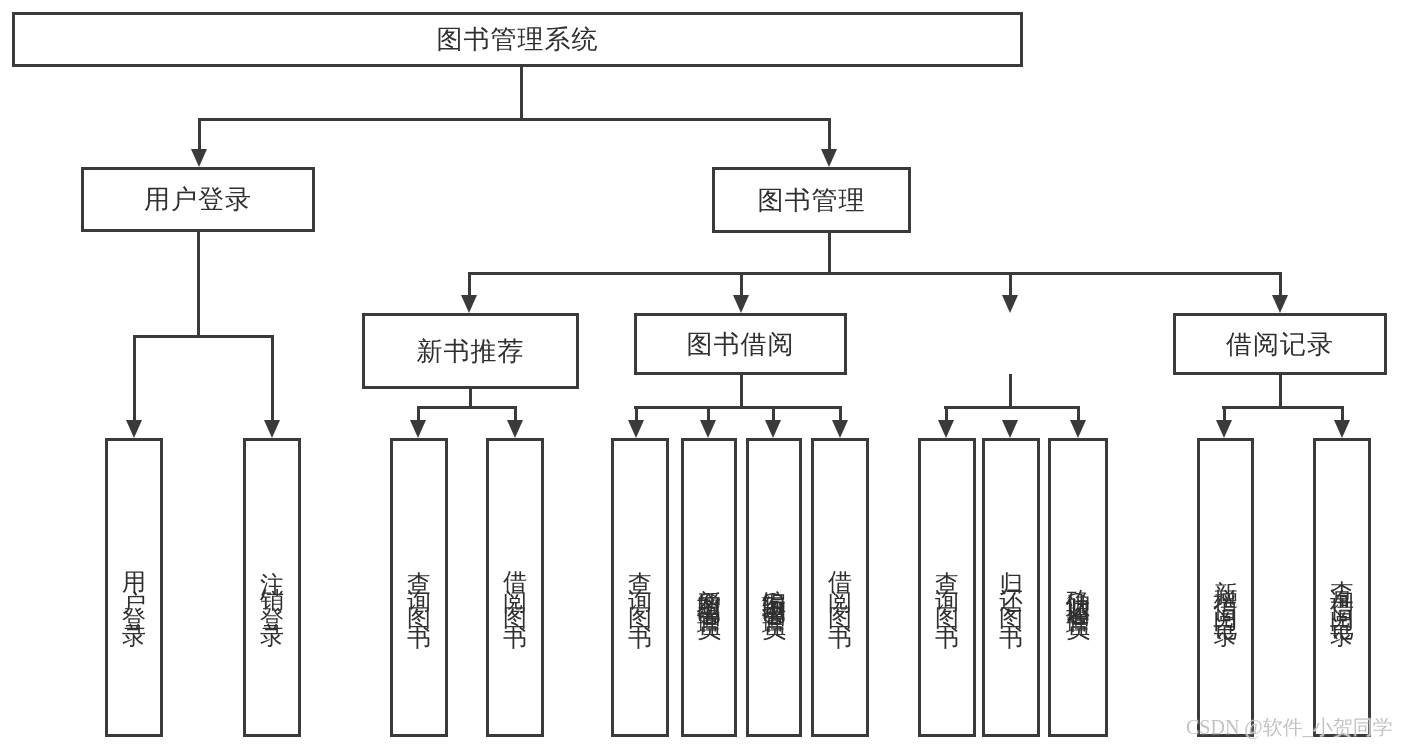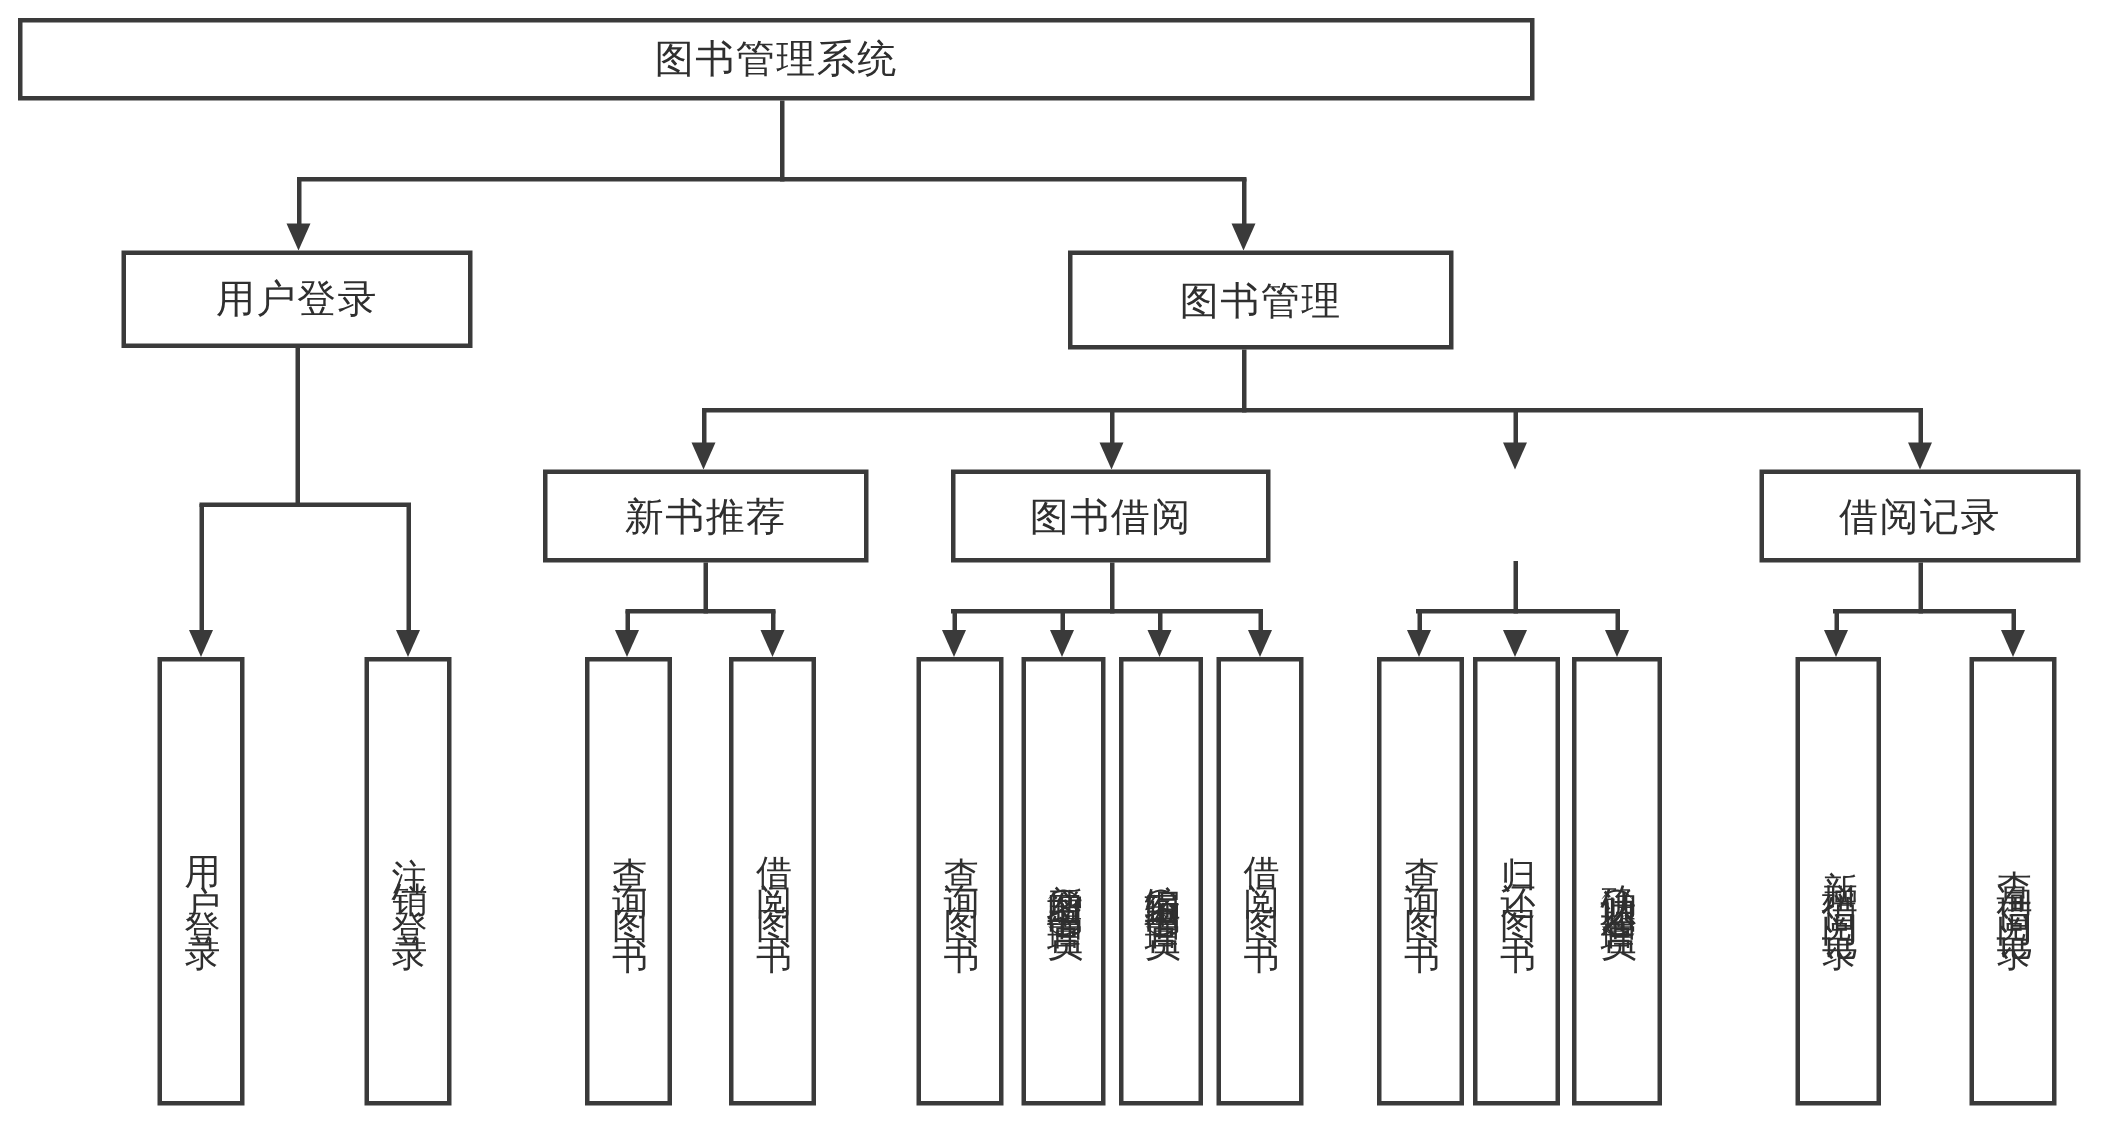--- a/index.html
+++ b/index.html
@@ -112,25 +112,25 @@
       <div class="arrow" style="left: 1334px; top: 420px;"></div>
     </div>
 
   <div class="node hnode" style="left:12px;top:12px;width:1011px;height:55px;">
     <span>图书管理系统</span>
   </div>
 
   <div class="node hnode" style="left:81px;top:167px;width:234px;height:65px;">
     <span>用户登录</span>
   </div>
-  <div class="node hnode" style="left:712px;top:167px;width:257px;height:66px;">
+  <div class="node hnode" style="left:712px;top:167px;width:199px;height:66px;">
     <span>图书管理</span>
   </div>
 
-  <div class="node hnode" style="left:362px;top:313px;width:217px;height:62px;">
+  <div class="node hnode" style="left:362px;top:313px;width:217px;height:76px;">
     <span>新书推荐</span>
   </div>
   <div class="node hnode" style="left:634px;top:313px;width:213px;height:62px;">
     <span>图书借阅</span>
   </div>
   <div class="node hnode" style="left:1173px;top:313px;width:214px;height:62px;">
     <span>借阅记录</span>
   </div>
 
   <div class="node leaf ls4" style="left:105px;width:58px;">
@@ -166,13 +166,14 @@
   <div class="node leaf ls9" style="left:1048px;width:60px;">
     <span>确认归还（管理员）</span>
   </div>
   <div class="node leaf ls6" style="left:1197px;width:57px;">
     <span>新增借阅记录</span>
   </div>
   <div class="node leaf ls6" style="left:1313px;width:58px;">
     <span>查询借阅记录</span>
   </div>
 
+  <div id="watermark">CSDN @软件_小贺同学</div>
 </div>
 
 </body></html>

